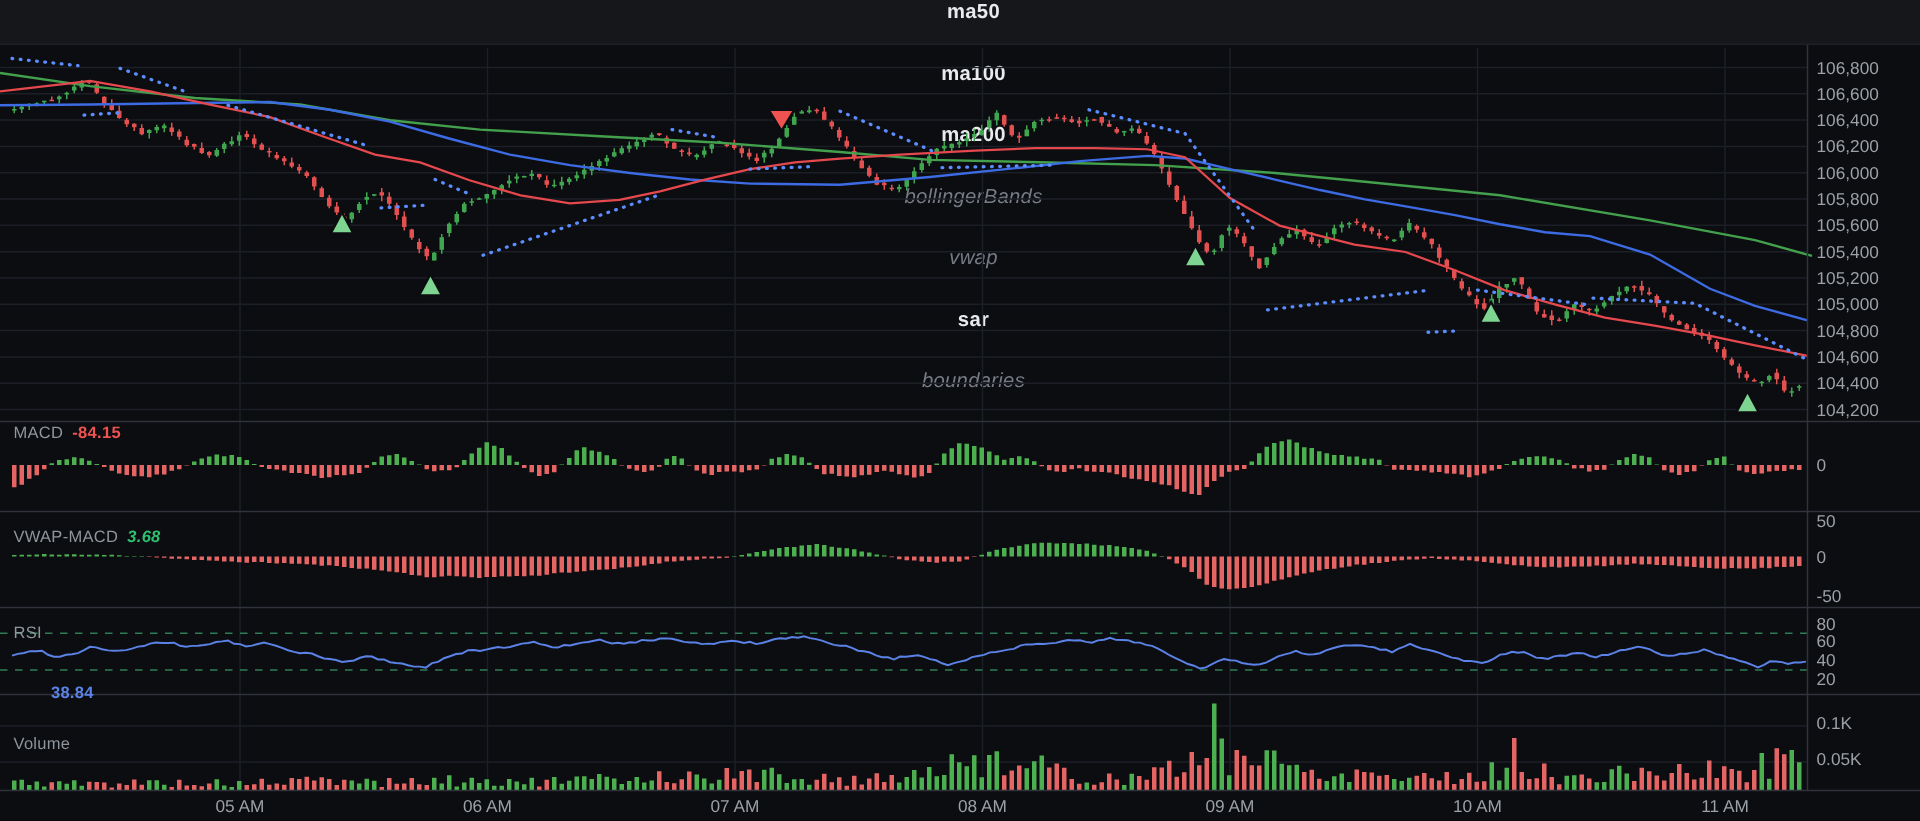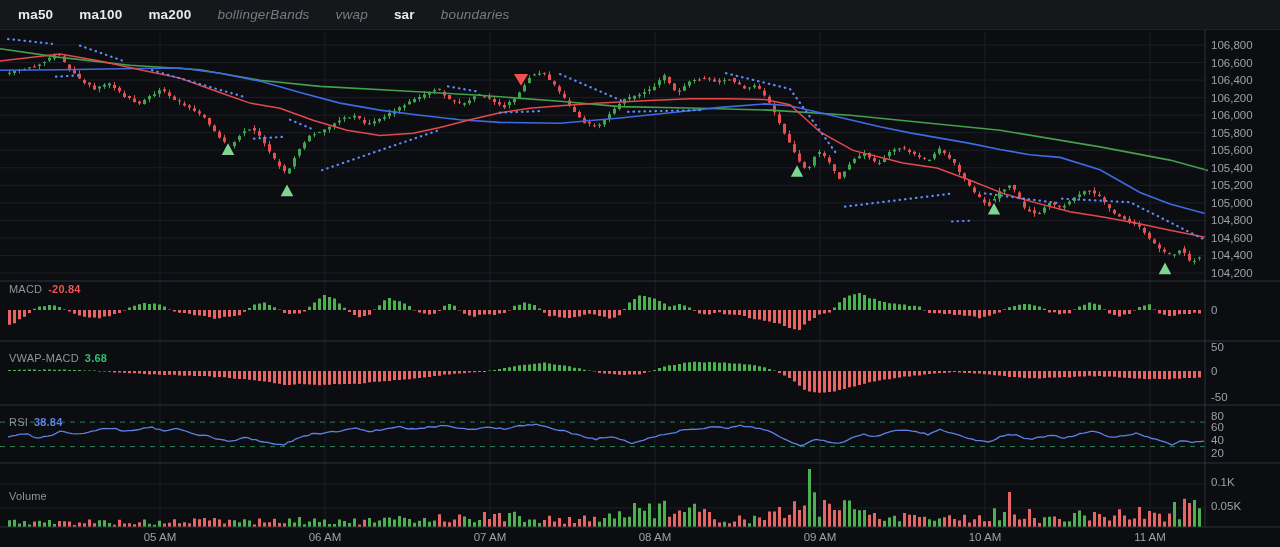--- a/index.html
+++ b/index.html
@@ -1,20 +1,20 @@
 <!DOCTYPE html>
 <html><head>
 <meta charset="utf-8">
 <style>
   html,body{margin:0;padding:0;background:#0c0d11;width:1280px;height:547px;overflow:hidden;
     font-family:"Liberation Sans",sans-serif;-webkit-font-smoothing:antialiased;}
   #app{position:relative;width:1280px;height:547px;background:#0c0d11;}
   #toolbar{position:absolute;left:0;top:0;width:1280px;height:30px;background:#16171b;
     display:flex;align-items:center;gap:26px;padding-left:18px;box-sizing:border-box;
-    border-bottom:1px solid #1d2026;}
+    border-bottom:1px solid #1d2026;flex-direction:column;}
   .tb-item{font-size:13.5px;cursor:pointer;letter-spacing:.2px;}
   .tb-on{color:#e8eaed;font-weight:600;}
   .tb-off{color:#767b85;font-weight:400;font-style:italic;}
   svg{position:absolute;left:0;top:0;display:block;}
   .panel-label{position:absolute;left:9px;font-size:11px;color:#8f959c;z-index:5;
     display:flex;gap:6px;letter-spacing:.2px;}
   .pl-val{font-weight:600;}
   text{font-family:"Liberation Sans",sans-serif;}
 </style>
 </head>
@@ -154,26 +154,26 @@
         <text x="490" y="541" fill="#9ba1a6" font-size="11.5" text-anchor="middle">07 AM</text>
         <text x="655" y="541" fill="#9ba1a6" font-size="11.5" text-anchor="middle">08 AM</text>
         <text x="820" y="541" fill="#9ba1a6" font-size="11.5" text-anchor="middle">09 AM</text>
         <text x="985" y="541" fill="#9ba1a6" font-size="11.5" text-anchor="middle">10 AM</text>
         <text x="1150" y="541" fill="#9ba1a6" font-size="11.5" text-anchor="middle">11 AM</text>
       </g>
     </svg>
 
   <div class="panel-label" style="top:283px">
     <span>MACD</span>
-      <span class="pl-val" id="v-macd" style="color: rgb(239, 83, 80);">-20.84</span>
+      <span class="pl-val" id="v-macd" style="color: rgb(239, 83, 80);">-84.15</span>
   </div>
   <div class="panel-label" style="top:352px">
     <span>VWAP-MACD</span>
-      <span class="pl-val" id="v-vwap" style="color: rgb(47, 191, 113);">3.68</span>
+      <span class="pl-val" id="v-vwap" style="color: rgb(47, 191, 113); font-style: italic;">3.68</span>
   </div>
   <div class="panel-label" style="top:416px">
     <span>RSI</span>
-      <span class="pl-val" id="v-rsi" style="color: rgb(91, 130, 230);">38.84</span>
+      <span class="pl-val" id="v-rsi" style="color: rgb(91, 130, 230); margin-top: 40px;">38.84</span>
   </div>
   <div class="panel-label" style="top:490px">
     <span>Volume</span>
   </div>
 </div>
 
 </body></html>

